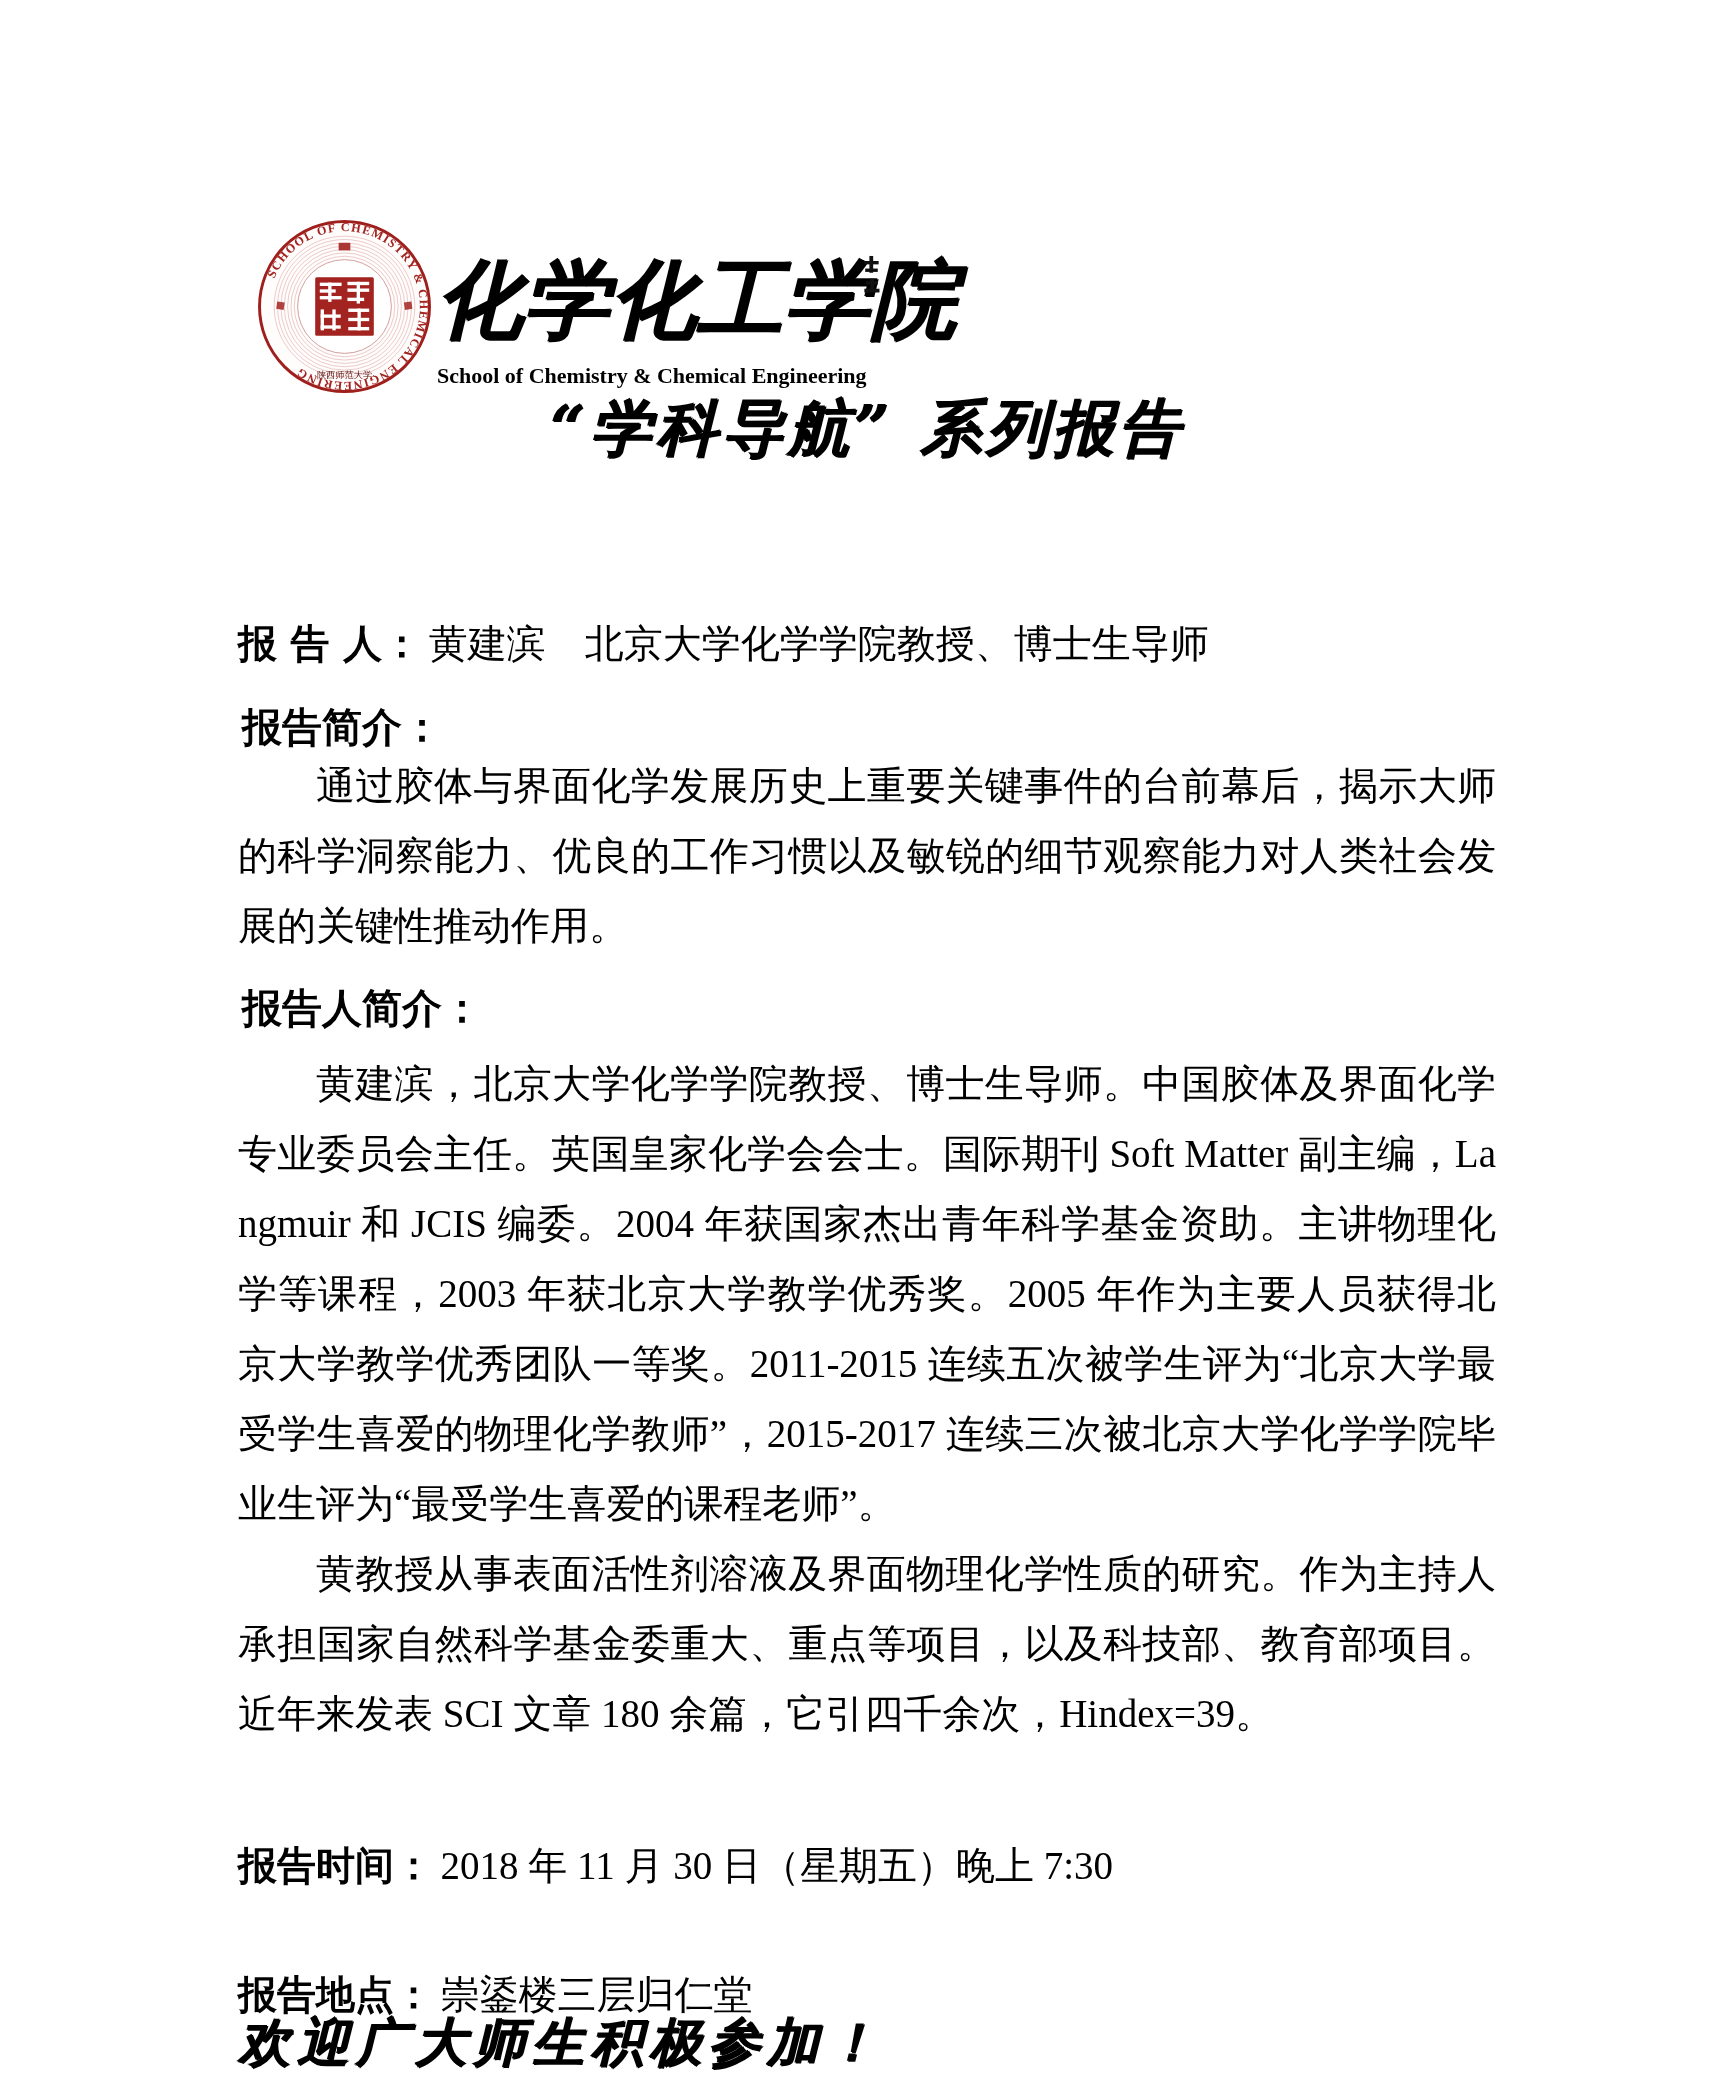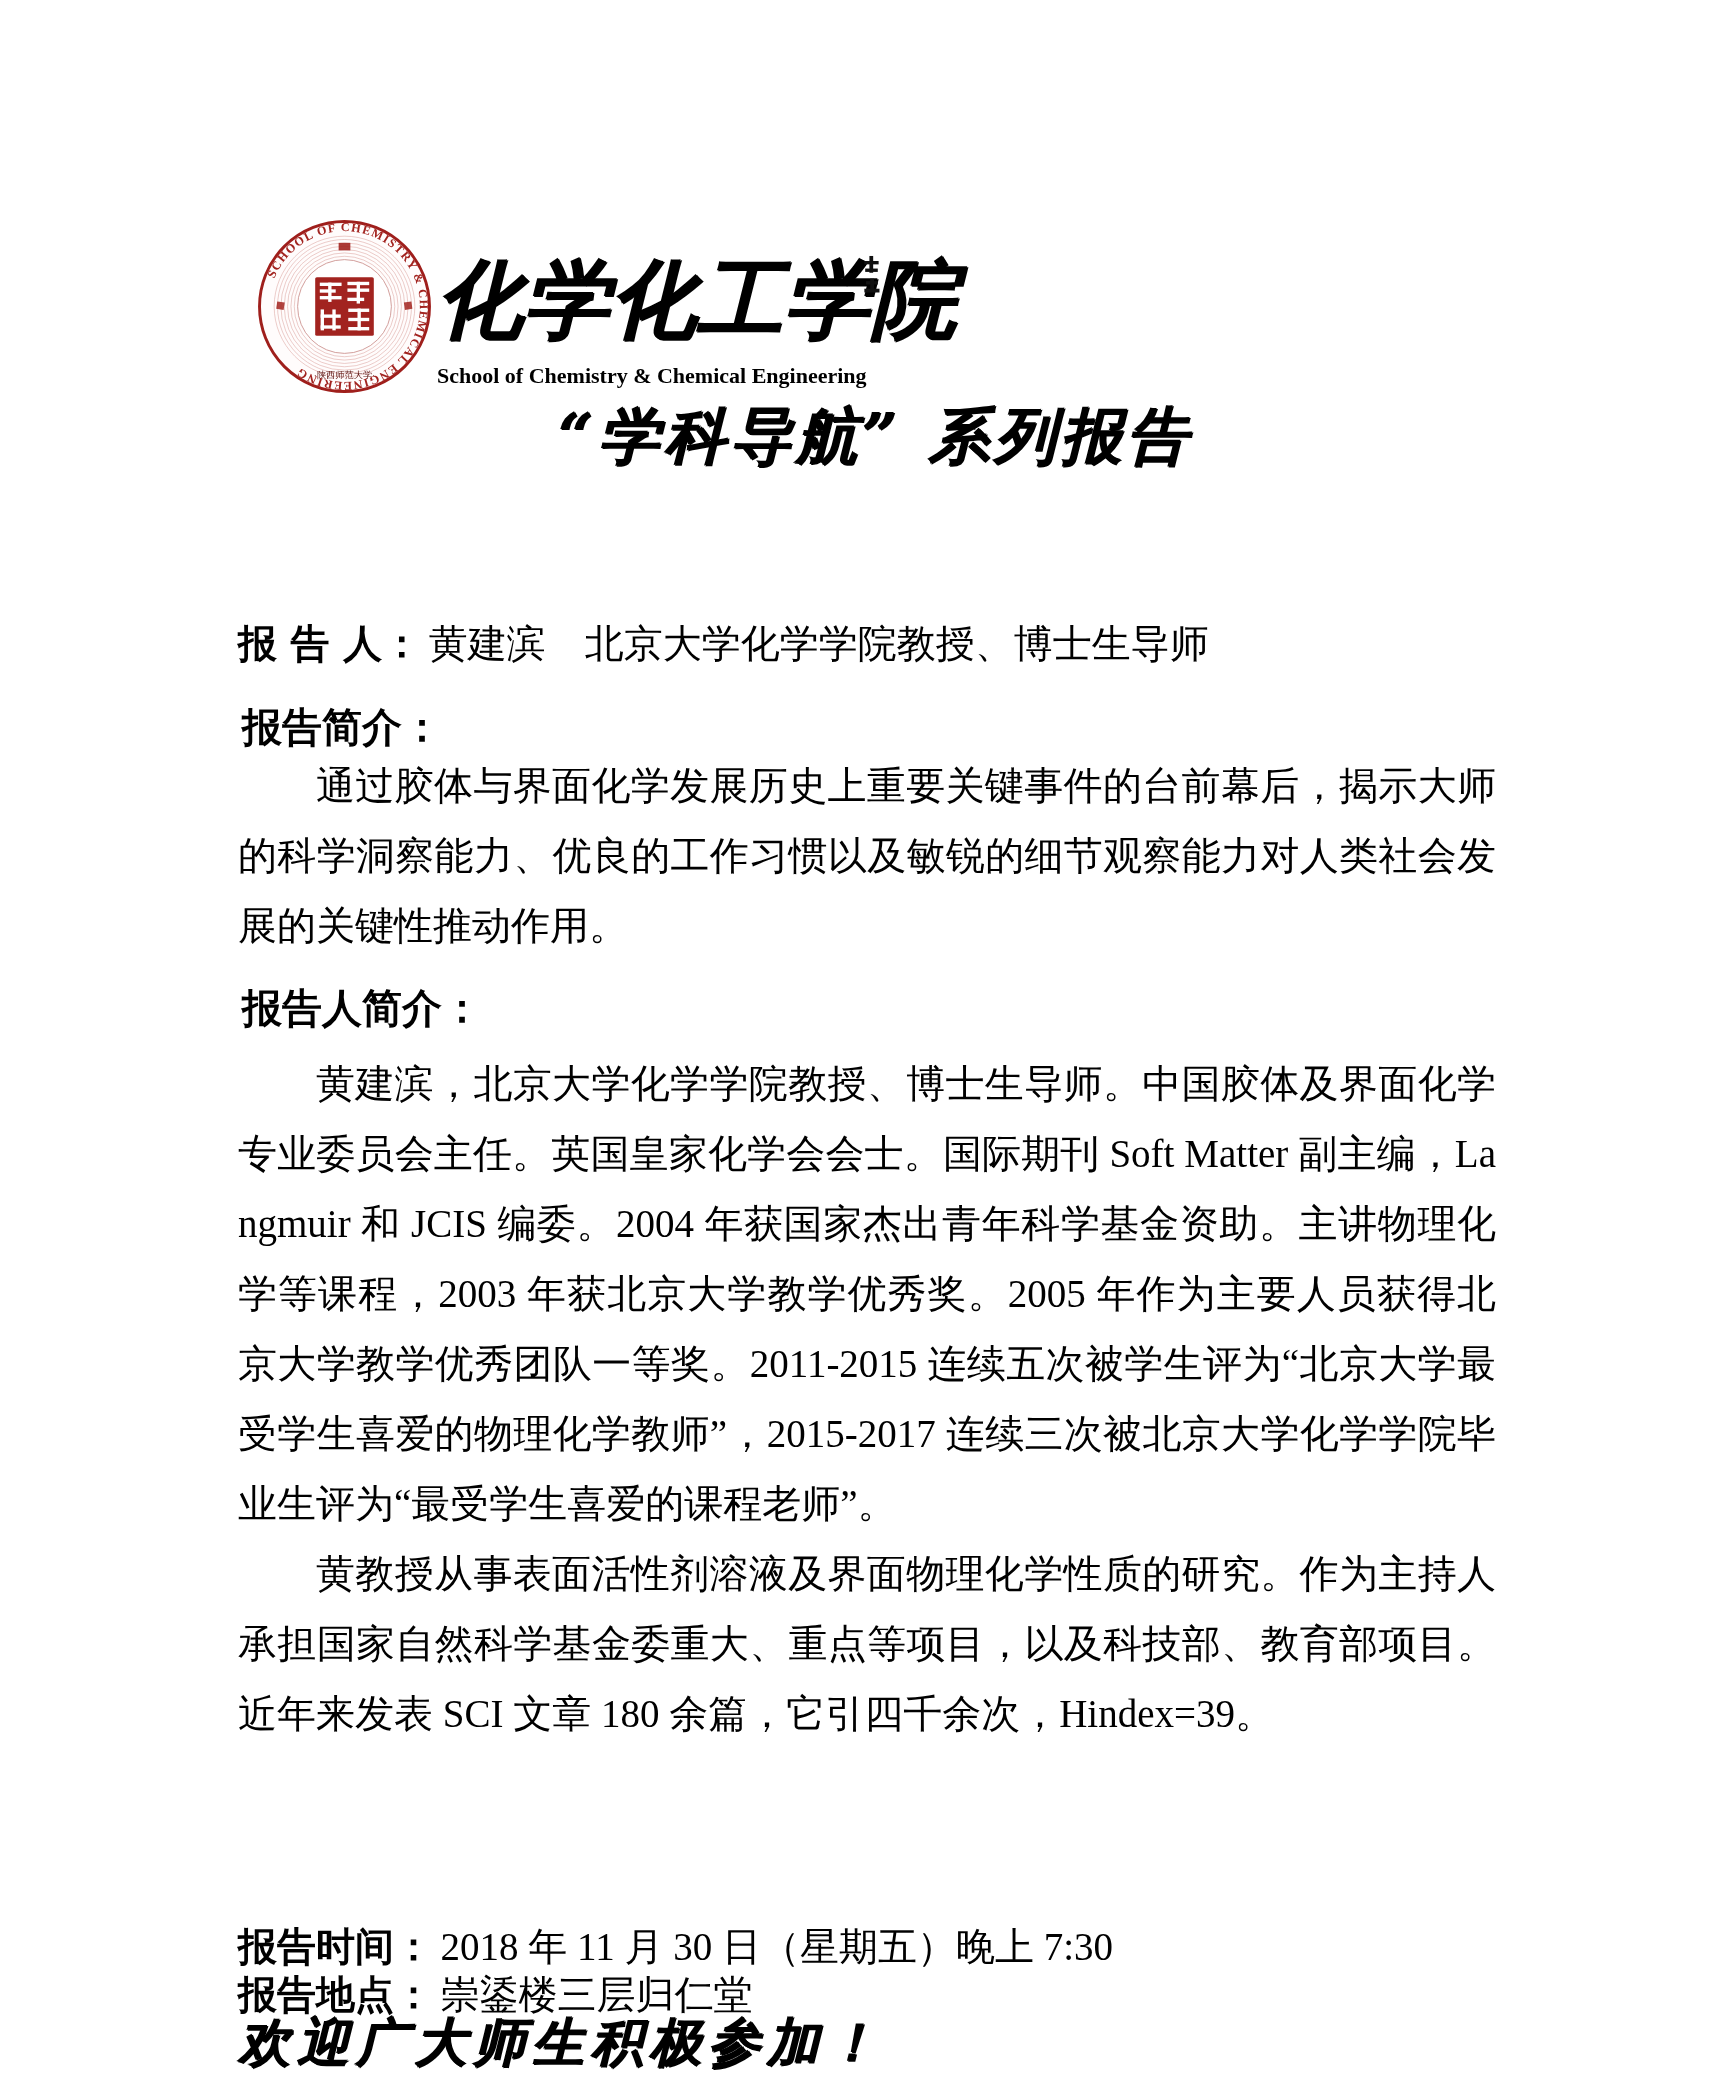--- a/index.html
+++ b/index.html
@@ -27,34 +27,34 @@
   .brand-en{
     left:437px;top:362px;width:503px;
     font-family:"Liberation Serif","DejaVu Serif",serif;
     font-weight:bold;font-size:22px;line-height:27px;
     white-space:nowrap;
   }
   .sig{left:861px;top:255px;width:23.5px;height:80px;}
 
   
   .series{
-    left:238px;top:390px;width:1258px;margin:8px;
+    left:238px;top:390px;width:1258px;margin:0;
     text-align:center;
     font-family:"DejaVu Serif","Liberation Serif",serif;
     font-weight:900;font-style:italic;
     font-size:61px;line-height:76px;letter-spacing:5px;
     text-shadow:1.3px 0.8px 0 #000;
     white-space:nowrap;
   }
 
   
   .field{left:238px;width:1284px;white-space:nowrap;font-size:39px;line-height:55px;}
   .f1{top:521px;}
   .f2{top:616px;}
-  .t1{top:1919px;}
+  .t1{top:1838px;}
   .t2{top:1937px;margin-top:30px;}
   .label{
     font-family:"DejaVu Sans","Liberation Sans",sans-serif;
     font-weight:bold;
   }
   .value{
     font-family:"Liberation Serif","DejaVu Serif",serif;
     padding-left:7.6px;
   }
 

